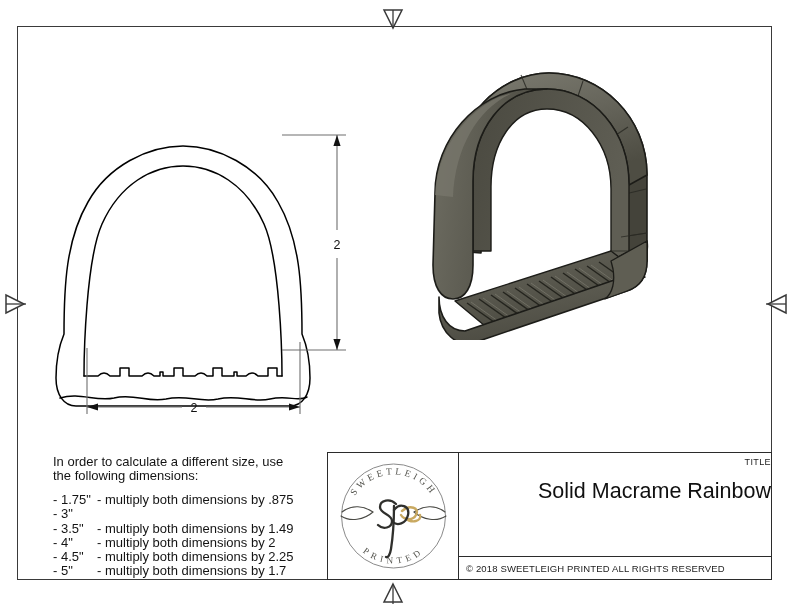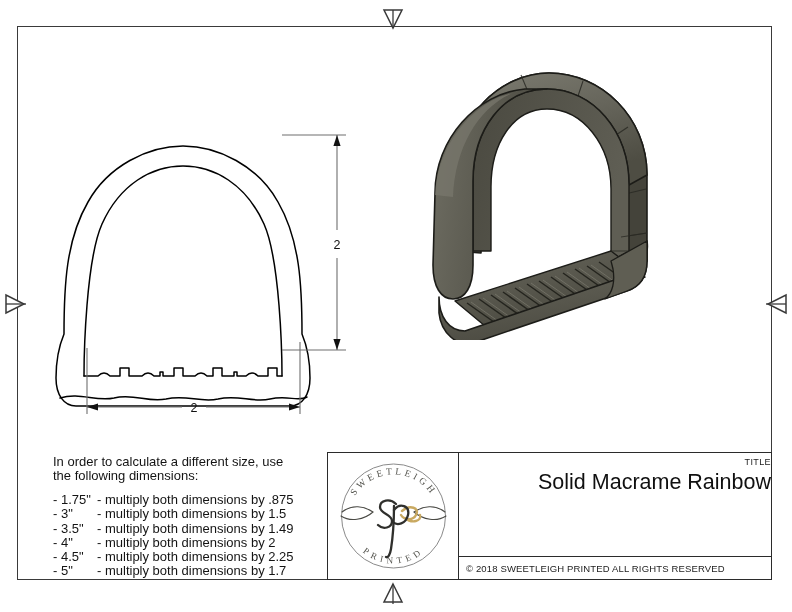--- a/index.html
+++ b/index.html
@@ -104,21 +104,21 @@
   .tb-title-label {
     font-size: 9px;
     letter-spacing: 0.4px;
     color: #222;
     line-height: 10px;
   }
   .tb-title-value {
     font-size: 21.5px;
     line-height: 25px;
     color: #101010;
-    margin-top: 3px;
+    margin-top: 12px;
     white-space: nowrap;
   }
   .tb-copy-cell {
     height: 22px;
     flex: 0 0 22px;
     display: flex;
     align-items: center;
     padding-left: 7px;
     box-sizing: border-box;
   }
@@ -373,21 +373,20 @@
       <div>In order to calculate a different size, use</div>
       <div>the following dimensions:</div>
     </div>
     <div>
       <div class="mult-row">
         <span class="mult-size">- 1.75"</span>
         <span>- multiply both dimensions by .875</span>
       </div>
       <div class="mult-row">
         <span class="mult-size">- 3"</span>
-        <span>- multiply both dimensions by 1.5</span>
       </div>
       <div class="mult-row">
         <span class="mult-size">- 3.5"</span>
         <span>- multiply both dimensions by 1.49</span>
       </div>
       <div class="mult-row">
         <span class="mult-size">- 4"</span>
         <span>- multiply both dimensions by 2</span>
       </div>
       <div class="mult-row">

